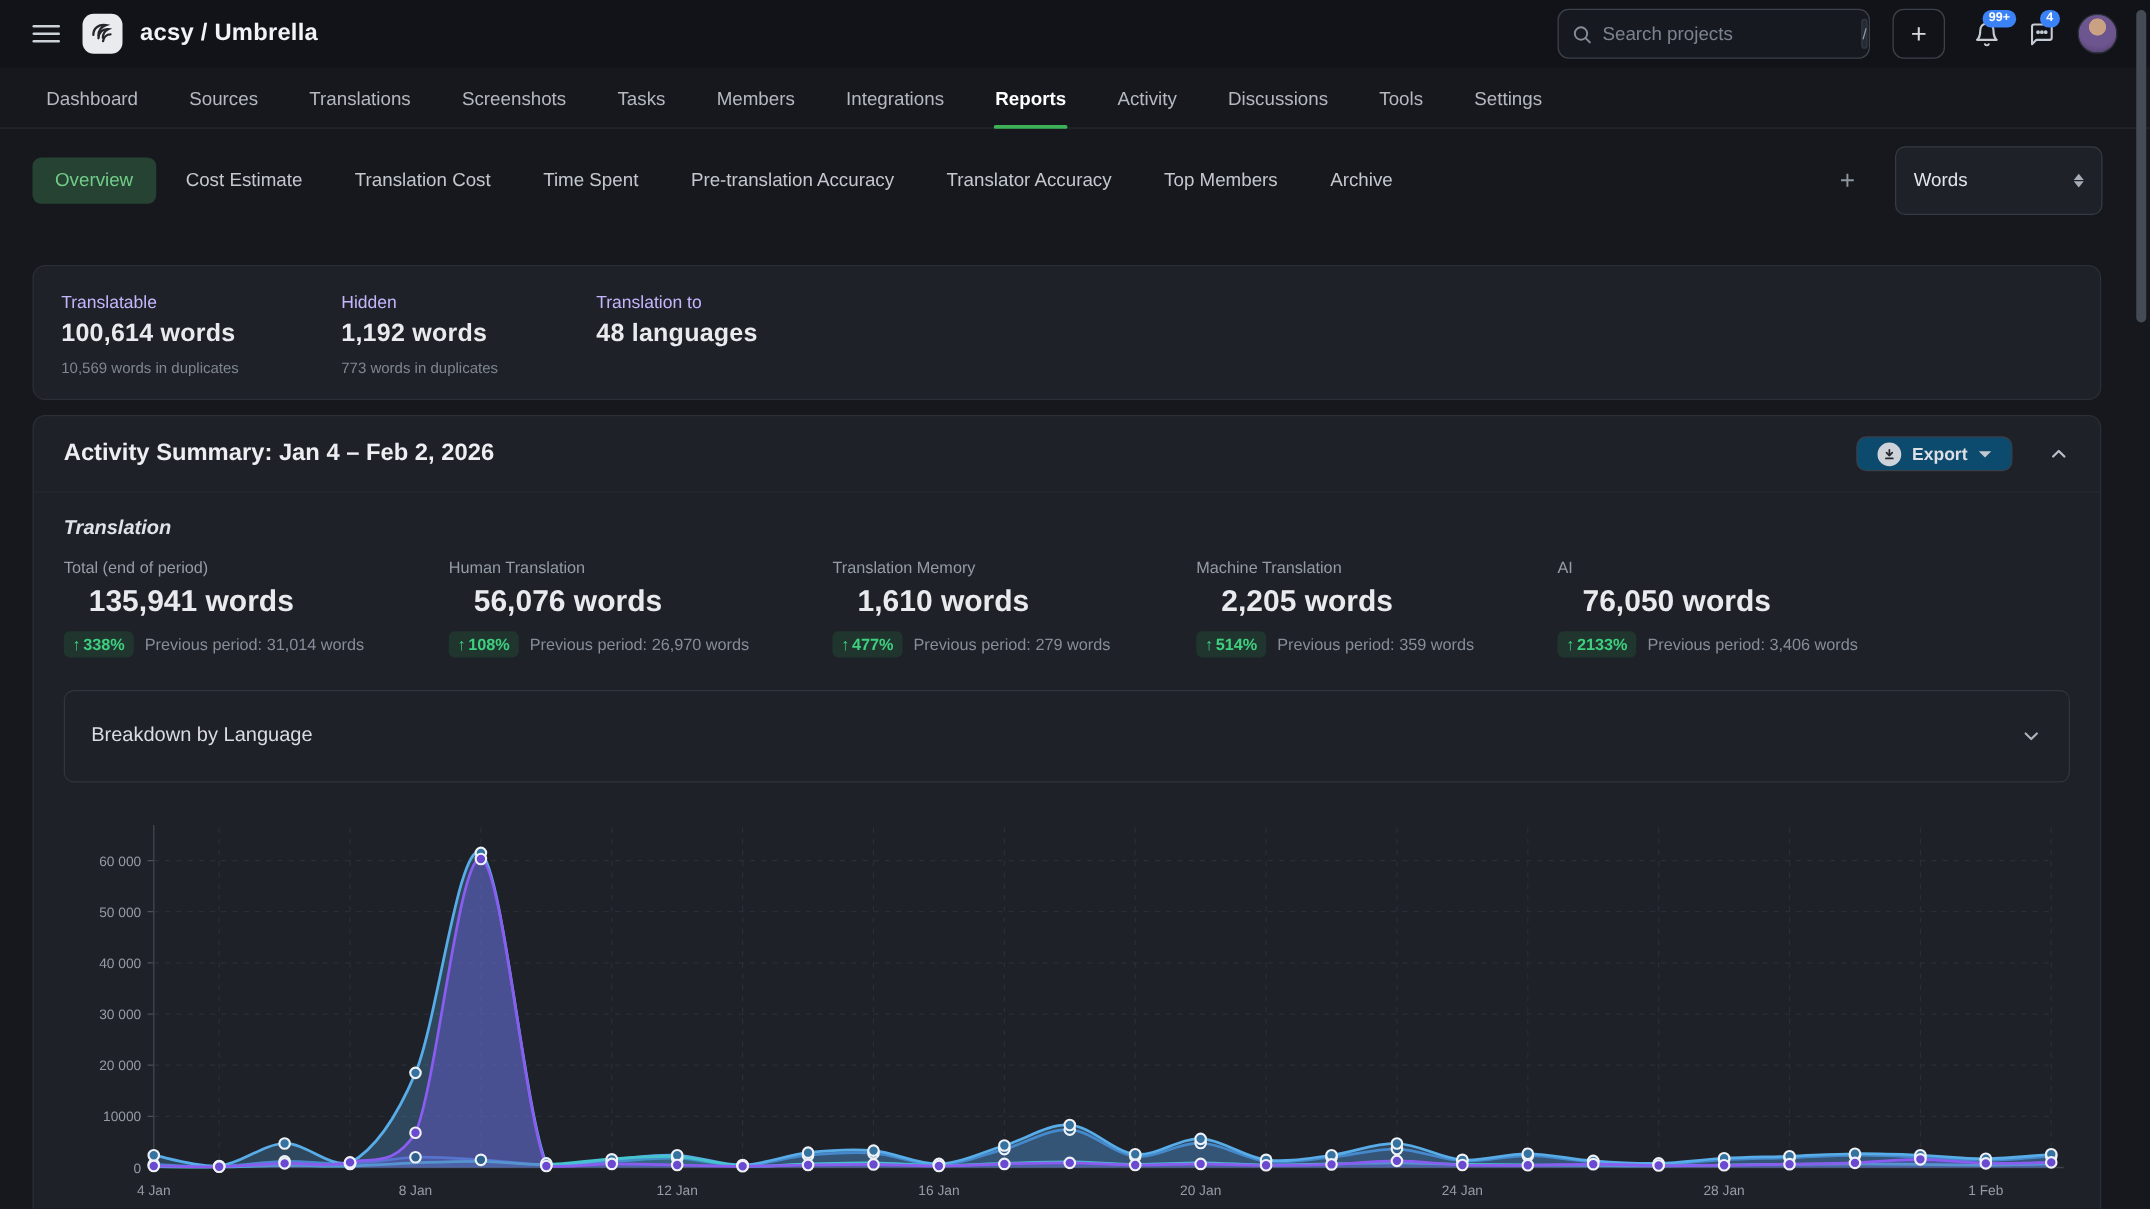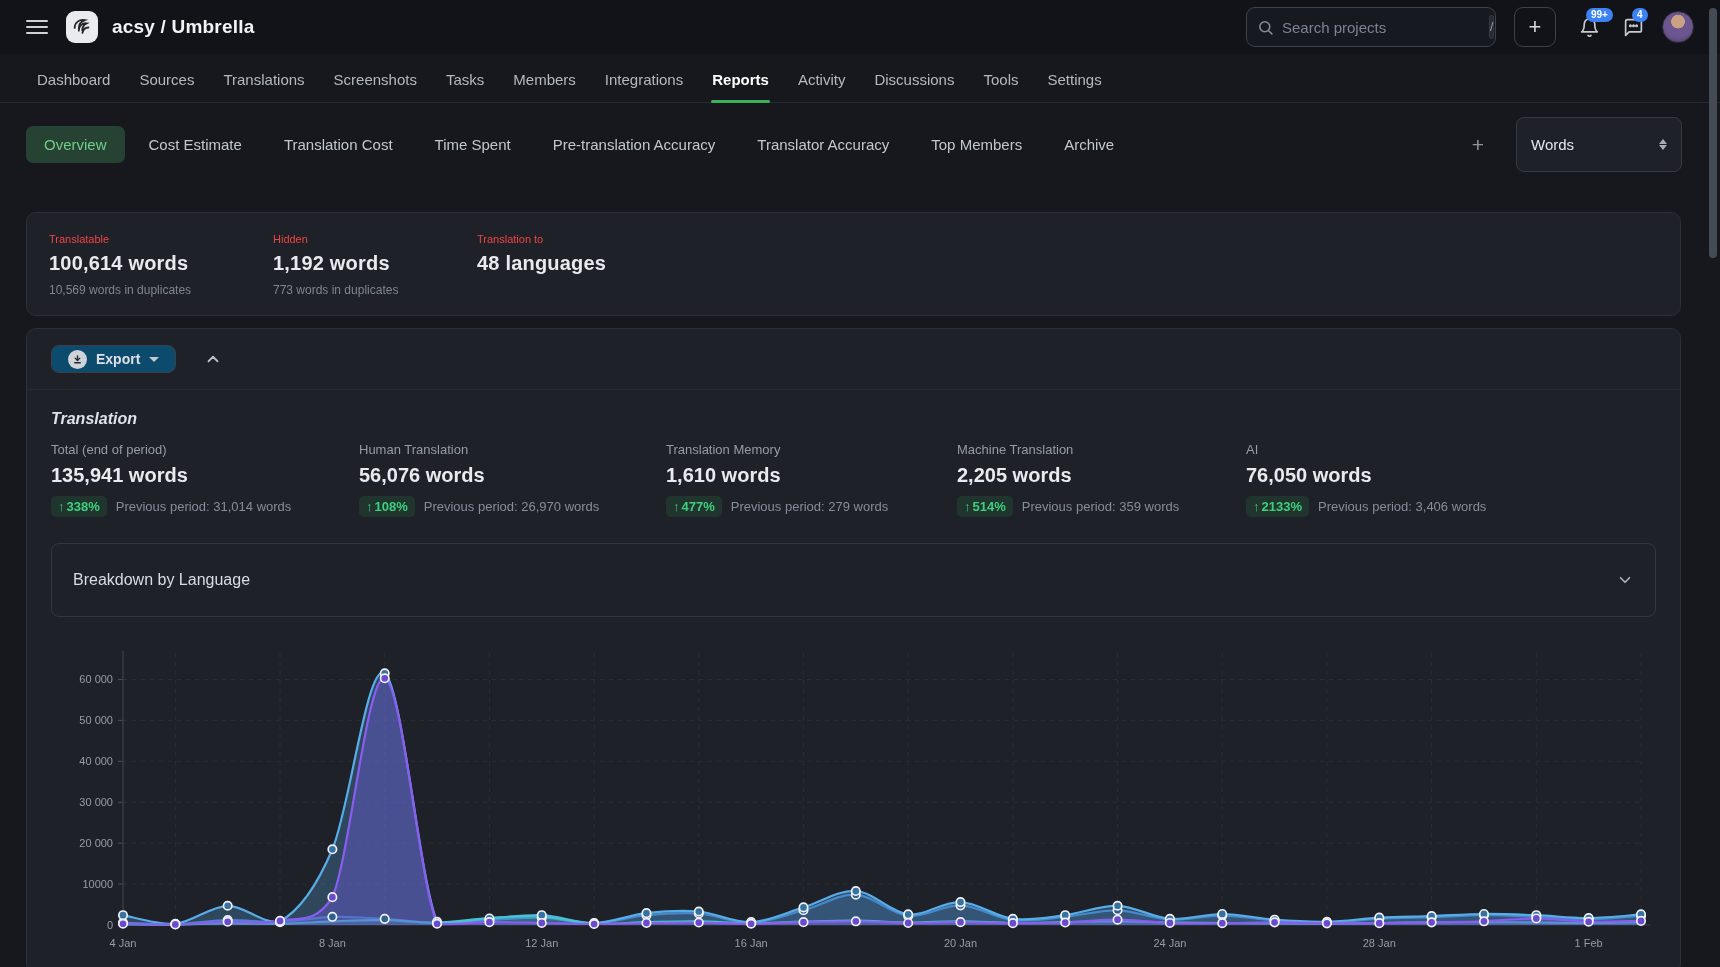--- a/index.html
+++ b/index.html
@@ -28,61 +28,61 @@
   .add-btn { width:42px; height:40px; border:1px solid #3c414a; border-radius:9px; background:transparent;
              color:#d5d9df; font-size:22px; font-weight:300; display:flex; align-items:center;
              justify-content:center; cursor:pointer; }
   .icon-wrap { position:relative; width:26px; height:26px; display:flex; align-items:center; justify-content:flex-end; cursor:pointer; }
   .badge { position:absolute; top:-6px; left:12px; background:#3b82f6; color:#fff; font-size:10px; font-weight:700;
            border-radius:999px; padding:2px 5px; line-height:1; }
   .avatar { width:32px; height:32px; border-radius:50%;
             background:radial-gradient(circle at 50% 32%, #caa183 0 26%, #6d5590 28% 60%, #4a3a63 100%);
             border:1px solid #2c3039; cursor:pointer; }
   
-  .mainnav { display:flex; gap:27px; padding:0 36px; border-bottom:1px solid #262a31; height:49px; align-items:flex-end; }
+  .mainnav { display:flex; gap:39px; padding:0 36px; border-bottom:1px solid #262a31; height:49px; align-items:flex-end; }
   .nav-tab { position:relative; font-size:15px; color:#b4b9c1; padding:0 1px 14px; cursor:pointer; white-space:nowrap; }
   .nav-tab.active { color:#ffffff; font-weight:600; }
   .nav-tab.active::after { content:""; position:absolute; left:0; right:0; bottom:-1px; height:3px;
                            border-radius:2px; background:#3db157; }
   
   .subnav { display:flex; align-items:center; padding:14px 26px 0; gap:6px; }
   .subtab { font-size:15px; color:#c3c8cf; padding:10px 18px; border-radius:7px; cursor:pointer; white-space:nowrap; }
   .subtab.active { background:#264233; color:#72cd89; }
   .subnav-add { margin-left:auto; font-size:21px; color:#8f959f; padding:4px 12px; cursor:pointer; }
   .unit-select { width:166px; height:55px; margin-left:14px; margin-right:12px; border:1px solid #353b44;
                  border-radius:8px; background:#1e2127; display:flex; align-items:center;
                  justify-content:space-between; padding:0 14px; cursor:pointer; }
   .unit-select .val { font-size:15px; color:#e3e6ea; }
   .sort-arrows { display:flex; flex-direction:column; gap:1px; }
   .sort-arrows i { display:block; width:0; height:0; border-left:4px solid transparent; border-right:4px solid transparent; }
   .sort-arrows i.up { border-bottom:5px solid #a7adb7; }
   .sort-arrows i.down { border-top:5px solid #a7adb7; }
   
   .card { background:#1e2127; border:1px solid #2b2f37; border-radius:10px; margin:0 39px 0 26px; }
   .stats-card { margin-top:40px; padding:20px 22px 18px; display:grid; grid-template-columns:224px 204px 210px 1fr; }
-  .stat-label { font-size:11px; color:#ef4444; }
+  .stat-label { font-size:14px; color:#c4b5fd; }
   .stat-value { font-size:20px; font-weight:700; color:#e8eaee; margin-top:7px; letter-spacing:.2px; }
   .stat-note  { font-size:12px; color:#7f868f; margin-top:8px; min-height:14px; }
   
   .activity-card { margin-top:12px; height:646px; overflow:hidden; }
   .activity-header { display:flex; align-items:center; justify-content:space-between;
                      padding:16px 24px; border-bottom:1px solid #262a31; }
   .activity-title { font-size:19px; font-weight:700; color:#eceef2; }
   .header-actions { display:flex; align-items:center; gap:28px; }
   .export-btn { display:flex; align-items:center; gap:9px; height:28px; padding:0 16px;
                 border:1px solid #3a3f48; border-radius:8px; background:#0c4a6e; cursor:pointer; }
   .export-btn .label { font-size:14px; color:#dde0e5; font-weight:600; }
   .caret-down { width:0; height:0; border-left:5px solid transparent; border-right:5px solid transparent;
                 border-top:5px solid #c3c8cf; }
   .dl-circle { width:19px; height:19px; border-radius:50%; background:#ced3da; display:flex;
                align-items:center; justify-content:center; }
   .section-title { font-size:16px; font-weight:700; color:#dfe2e7; padding:20px 24px 0;font-style:italic; }
   .tstats { display:grid; grid-template-columns:308px 307px 291px 289px 1fr; padding:14px 24px 0; }
   .tstat-label { font-size:13px; color:#959ca6; }
-  .tstat-value { font-size:20px; font-weight:700; color:#e8eaee; margin-top:7px; }
+  .tstat-value { font-size:24px; font-weight:700; color:#e8eaee; margin-top:7px;margin-left:20px; }
   .tstat-meta { display:flex; align-items:center; gap:9px; margin-top:9px; }
   .delta-pill { display:inline-flex; align-items:center; gap:2px; background:rgba(46,160,90,.16);
                 border-radius:5px; padding:3px 7px; font-size:13px; color:#3ecf7f; font-weight:600; }
   .prev-text { font-size:13px; color:#868d98; }
   .breakdown { margin:26px 24px 0; height:74px; border:1px solid #31353d; border-radius:8px;
                display:flex; align-items:center; justify-content:space-between; padding:0 21px; cursor:pointer; }
   .breakdown-label { font-size:16px; color:#d9dce1; }
   .chart-wrap { margin:22px 10px 0 18px; }
   
   .scrollbar-thumb { position:absolute; top:8px; right:3px; width:8px; height:250px; border-radius:4px;
@@ -187,20 +187,21 @@
       <div class="stat-note">773 words in duplicates</div>
     </div>
     <div>
       <div class="stat-label">Translation to</div>
       <div class="stat-value">48 languages</div>
     </div>
   </div>
 
 <div class="card activity-card">
   <div class="activity-header">
+    <div class="activity-title">Activity Summary: Jan 4 – Feb 2, 2026</div>
     <div class="header-actions">
       <div class="export-btn">
         <span class="dl-circle">
           <svg width="11" height="11" viewBox="0 0 24 24" fill="none" stroke="#23262e" stroke-width="3" stroke-linecap="round" stroke-linejoin="round">
             <line x1="12" y1="4" x2="12" y2="13"></line>
               <polyline points="7,9 12,14 17,9"></polyline>
               <line x1="6" y1="19" x2="18" y2="19"></line>
           </svg>
         </span>
         <span class="label">Export</span>

